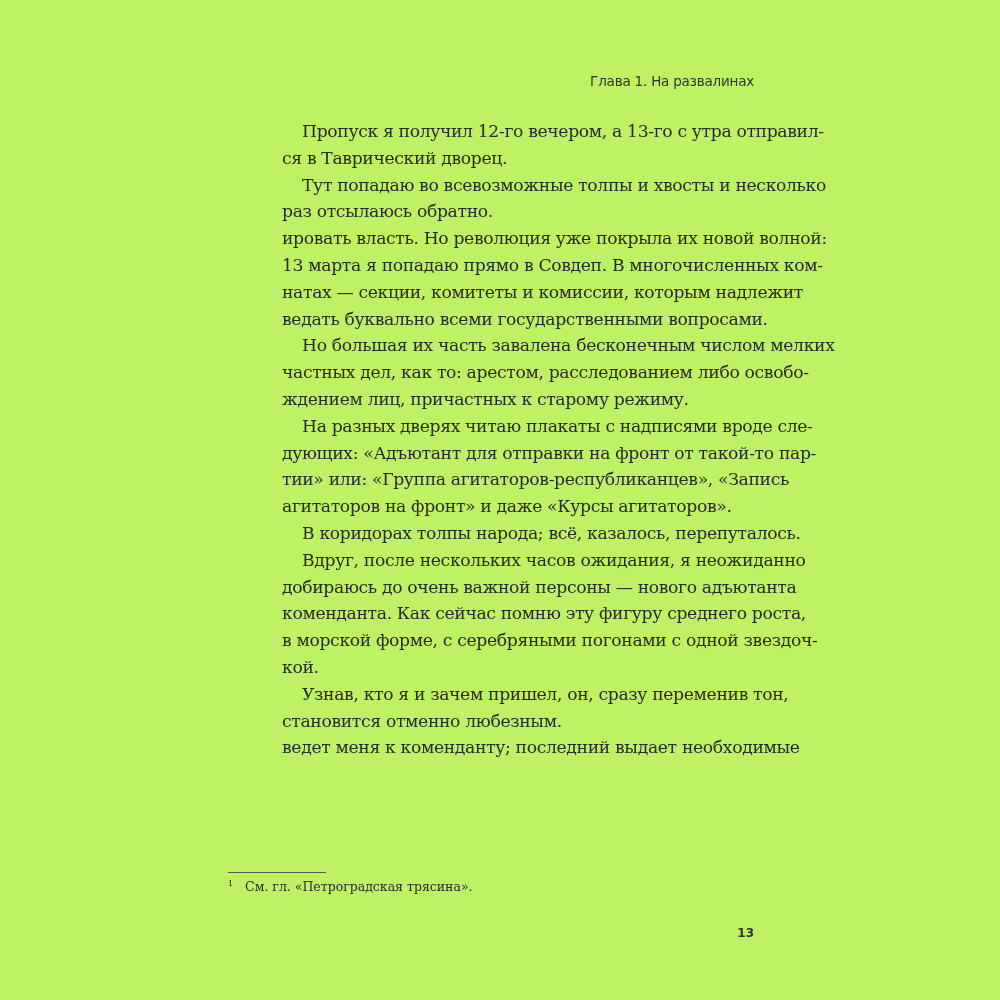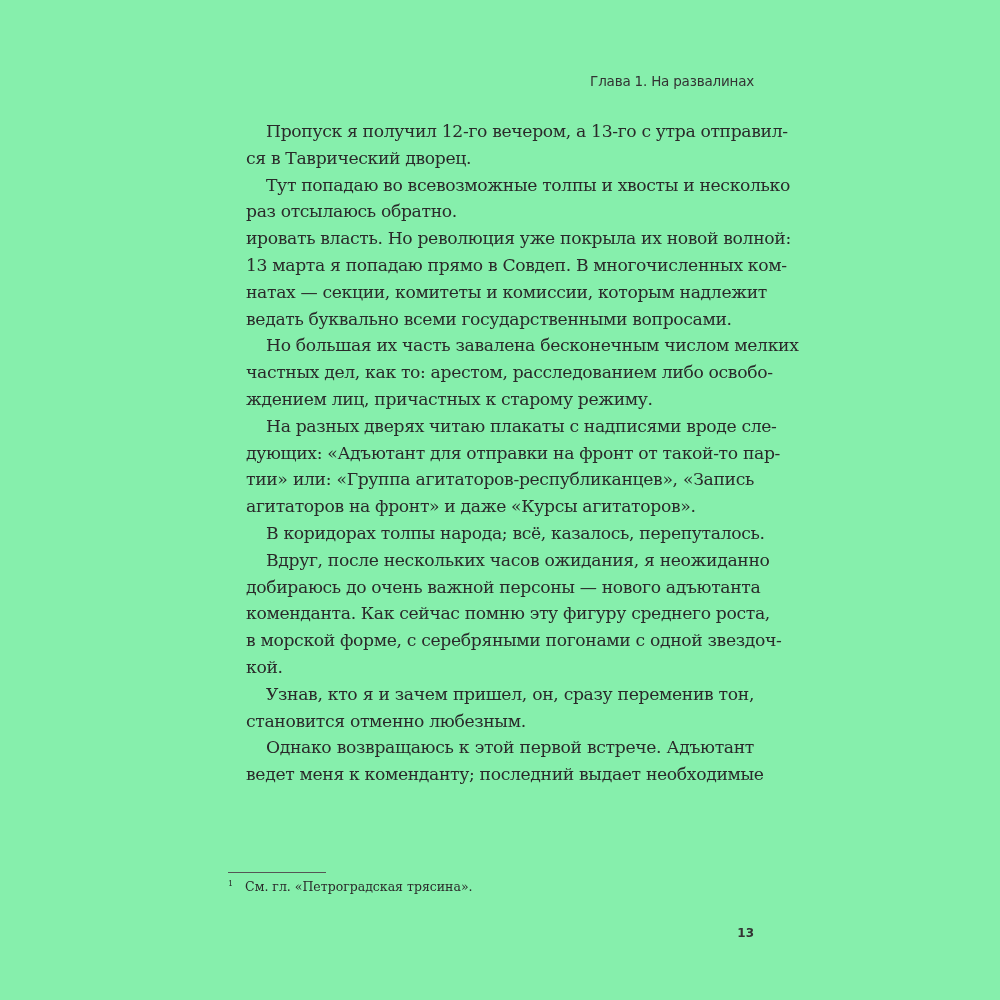--- a/index.html
+++ b/index.html
@@ -1,28 +1,28 @@
 <!DOCTYPE html>
 <html><head>
 <meta charset="utf-8">
 <style>
   html, body { margin: 0; padding: 0; background: #ffffff; }
   body { width: 1000px; height: 1000px; position: relative; overflow: hidden; }
-  .page { position: absolute; left: 0; top: 0; width: 1000px; height: 1000px; background: #86efac; }
+  .page { position: absolute; left: 0; top: 0; width: 1000px; height: 1000px; background: #bef264; }
   .running-head {
     position: absolute; right: 246px; top: 73px;
     font-family: "DejaVu Sans", sans-serif; font-size: 13.5px; color: #333;
     letter-spacing: -0.2px;
   }
   .text-block {
     position: absolute; left: 246px; top: 118px; width: 508px;
     font-family: "DejaVu Serif", serif; font-size: 17.2px; line-height: 26.8px;
     color: #2a2a2a; letter-spacing: -0.35px;
   }
-  .line { display: block; white-space: nowrap; text-align: justify; text-align-last: justify; }
+  .line { display: block; white-space: nowrap; text-align: justify; text-align-last: justify; margin-left: 36px; }
   .line.indent { padding-left: 20px; }
   .line.last { text-align-last: left; }
   sup { font-size: 9px; line-height: 0; vertical-align: super; }
   .footnote-rule {
     position: absolute; left: 228px; top: 872px; width: 98px; height: 1px; background: #555;
   }
   .footnote {
     position: absolute; left: 228px; top: 879px;
     font-family: "DejaVu Serif", serif; font-size: 12.5px; color: #2a2a2a;
   }
@@ -71,21 +71,20 @@
         <span class="line">добираюсь до очень важной персоны — нового адъютанта</span>
         <span class="line">коменданта. Как сейчас помню эту фигуру среднего роста,</span>
         <span class="line">в морской форме, с серебряными погонами с одной звездоч-</span>
         <span class="line last">кой.</span>
       </div>
       <div>
         <span class="line indent">Узнав, кто я и зачем пришел, он, сразу переменив тон,</span>
         <span class="line last">становится отменно любезным.</span>
       </div>
       <div>
-        <span class="line indent">Однако возвращаюсь к этой первой встрече. Адъютант</span>
         <span class="line">ведет меня к коменданту; последний выдает необходимые</span>
       </div>
     </div>
   <div class="footnote-rule"></div>
   <div class="footnote">
     <span class="fn-mark">1</span><span>См. гл. «Петроградская трясина».</span>
   </div>
   <div class="page-number">13</div>
 </div>
 

